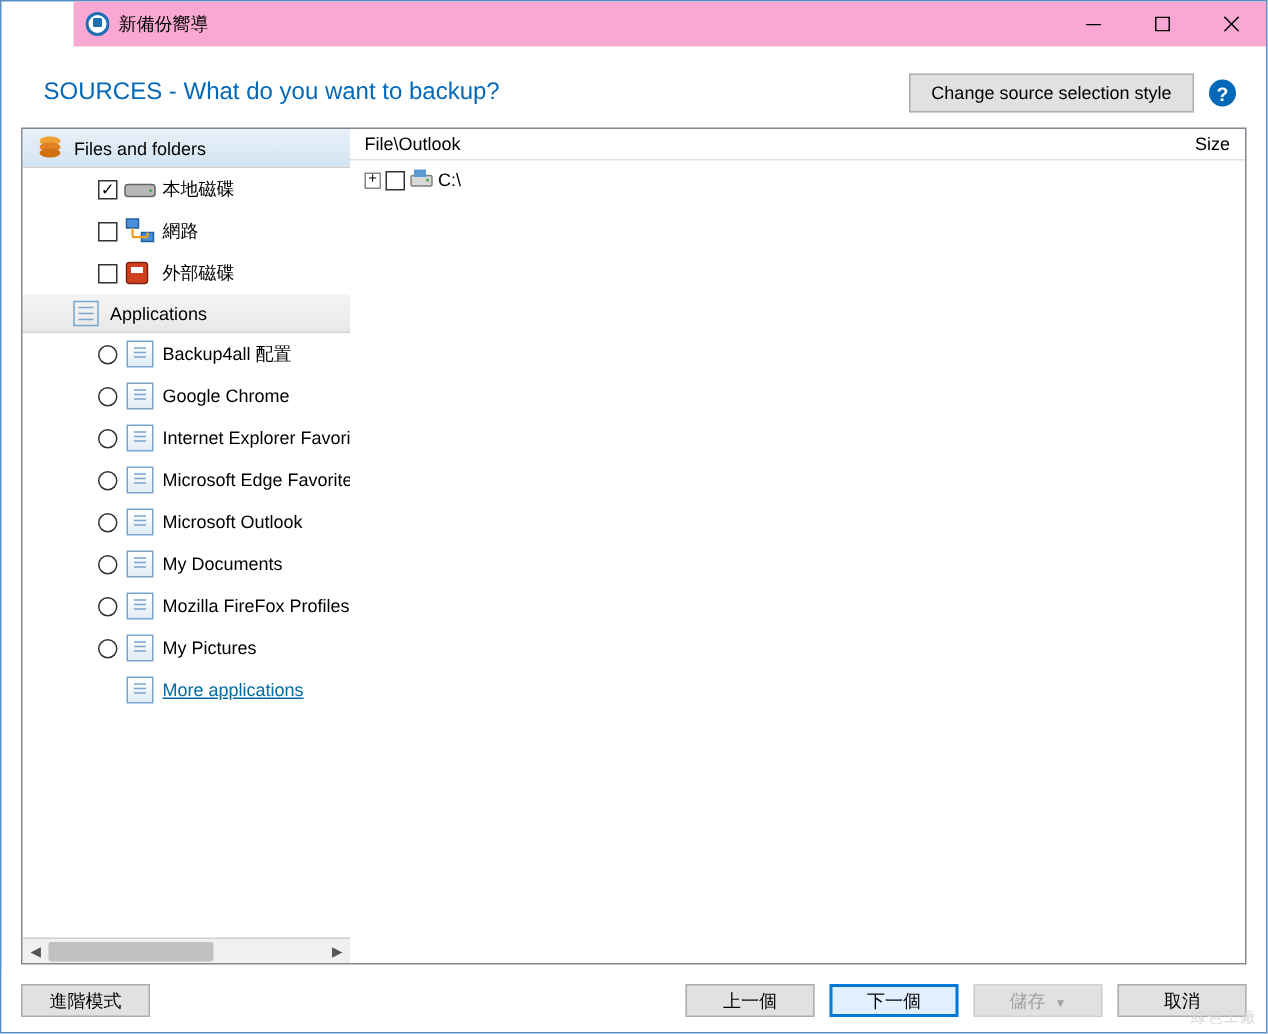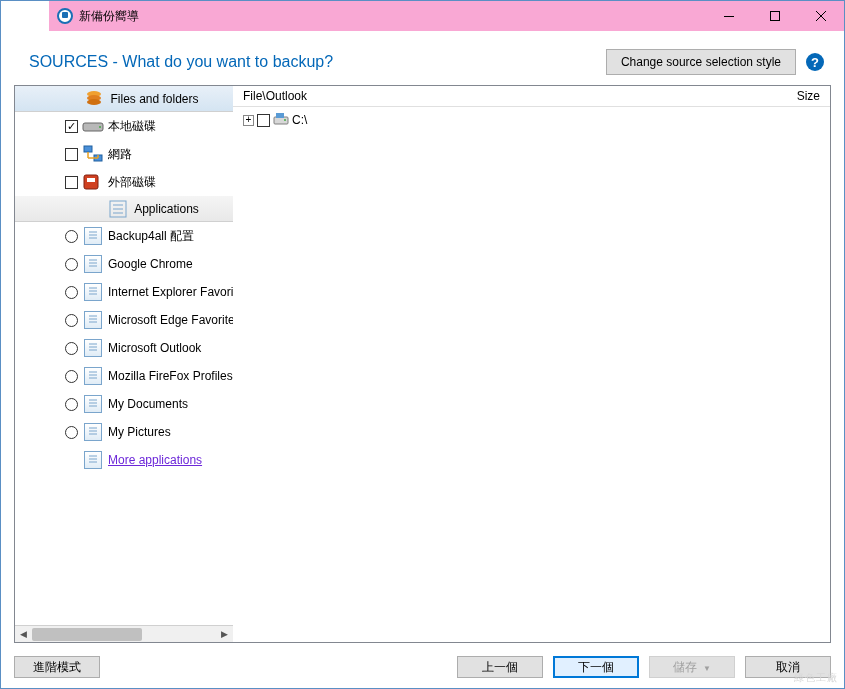--- a/index.html
+++ b/index.html
@@ -12,30 +12,30 @@
 .titlebar-btn { width: 46px; height: 30px; display: flex; align-items: center; justify-content: center; color: #000; }
 
 .header-row { display: flex; align-items: center; padding: 18px 20px 10px 28px; }
 .header-title { color: #0468b8; font-size: 16px; font-weight: normal; flex: 1; }
 .change-style-btn { background: #e1e1e1; border: 1px solid #adadad; padding: 5px 14px; font-size: 12px; cursor: pointer; }
 .help-icon { width: 18px; height: 18px; background: #0468b8; border-radius: 50%; color: #fff; display: flex; align-items: center; justify-content: center; font-weight: bold; margin-left: 10px; font-size: 13px; }
 
 .main-area { display: flex; margin: 0 13px; border: 1px solid #828790; height: 558px; }
 
 .sidebar { width: 218px; background: #fff; overflow-x: auto; overflow-y: hidden; }
-.cat-row { height: 26px; display: flex; align-items: center; padding-left: 8px; background: linear-gradient(#f5f5f5,#e8e8e8); border-bottom: 1px solid #d0d0d0; justify-content: center; }
+.cat-row { height: 26px; display: flex; align-items: center; padding-left: 8px; background: linear-gradient(#f5f5f5,#e8e8e8); border-bottom: 1px solid #d0d0d0; }
 .cat-row.sel { background: linear-gradient(#e8f0f8,#d4e4f2); }
 .cat-icon { width: 20px; height: 20px; margin-right: 6px; display: flex; align-items: center; justify-content: center; }
 .src-row { height: 28px; display: flex; align-items: center; padding-left: 50px; }
 .src-check { width: 13px; height: 13px; border: 1px solid #333; margin-right: 4px; display: flex; align-items: center; justify-content: center; font-size: 11px; }
 .src-icon { width: 22px; height: 18px; margin-right: 4px; display: flex; align-items: center; justify-content: center; }
 .app-row { height: 28px; display: flex; align-items: center; padding-left: 50px; white-space: nowrap; }
 .app-radio { width: 13px; height: 13px; border: 1px solid #333; border-radius: 50%; margin-right: 6px; }
 .app-icon { width: 18px; height: 18px; margin-right: 6px; border: 1px solid #7aa5cc; background: linear-gradient(#fff,#e0ecf6); display: flex; align-items: center; justify-content: center; }
-.more-link { color: #6d28d9; text-decoration: underline; cursor: pointer; }
+.more-link { color: #0369a1; text-decoration: underline; cursor: pointer; }
 
 .content { flex: 1; display: flex; flex-direction: column; }
 .content-header { display: flex; background: #fff; border-bottom: 1px solid #e0e0e0; padding: 3px 10px; font-size: 12px; }
 .col-file { flex: 1; }
 .col-size { width: 50px; text-align: right; }
 .content-body { flex: 1; padding: 4px 10px; }
 .tree-row { display: flex; align-items: center; gap: 3px; height: 18px; font-size: 12px; }
 .tree-expand { width: 11px; height: 11px; border: 1px solid #888; display: flex; align-items: center; justify-content: center; font-size: 10px; line-height: 1; }
 .tree-check { width: 13px; height: 13px; border: 1px solid #333; }
 
@@ -209,32 +209,32 @@
         </div>
     <div class="app-row">
           <span class="app-radio"></span>
           <span class="app-icon">
             <svg width="10" height="12">
               <line x1="1" y1="2" x2="9" y2="2" stroke="#7aa5cc"></line>
               <line x1="1" y1="5" x2="9" y2="5" stroke="#7aa5cc"></line>
               <line x1="1" y1="8" x2="9" y2="8" stroke="#7aa5cc"></line>
             </svg>
           </span>
+          <span>My Documents</span>
+        </div>
+    <div class="app-row">
+          <span class="app-radio"></span>
+          <span class="app-icon">
+            <svg width="10" height="12">
+              <line x1="1" y1="2" x2="9" y2="2" stroke="#7aa5cc"></line>
+              <line x1="1" y1="5" x2="9" y2="5" stroke="#7aa5cc"></line>
+              <line x1="1" y1="8" x2="9" y2="8" stroke="#7aa5cc"></line>
+            </svg>
+          </span>
           <span>Mozilla FireFox Profiles</span>
-        </div>
-    <div class="app-row">
-          <span class="app-radio"></span>
-          <span class="app-icon">
-            <svg width="10" height="12">
-              <line x1="1" y1="2" x2="9" y2="2" stroke="#7aa5cc"></line>
-              <line x1="1" y1="5" x2="9" y2="5" stroke="#7aa5cc"></line>
-              <line x1="1" y1="8" x2="9" y2="8" stroke="#7aa5cc"></line>
-            </svg>
-          </span>
-          <span>My Documents</span>
         </div>
     <div class="app-row">
           <span class="app-radio"></span>
           <span class="app-icon">
             <svg width="10" height="12">
               <line x1="1" y1="2" x2="9" y2="2" stroke="#7aa5cc"></line>
               <line x1="1" y1="5" x2="9" y2="5" stroke="#7aa5cc"></line>
               <line x1="1" y1="8" x2="9" y2="8" stroke="#7aa5cc"></line>
             </svg>
           </span>

